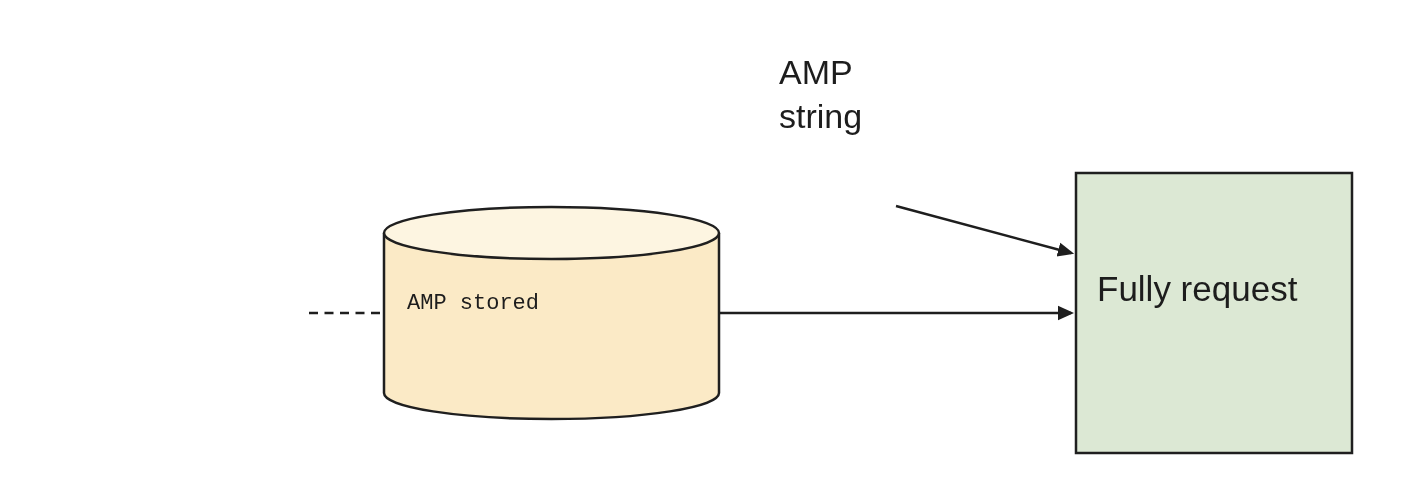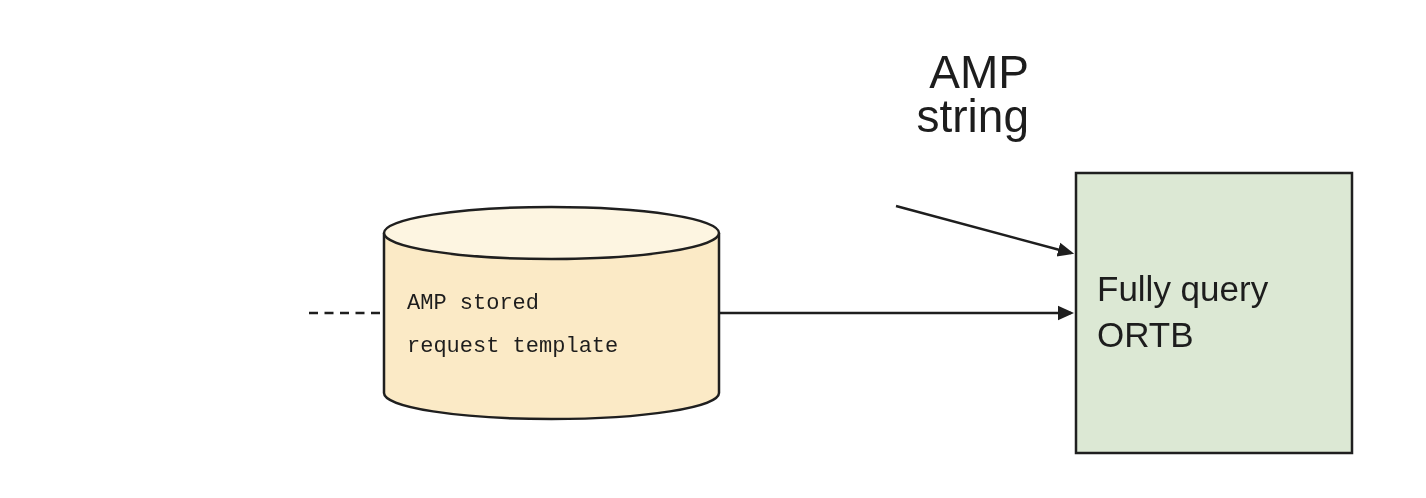--- a/index.html
+++ b/index.html
@@ -49,22 +49,22 @@
   .tag-id-label {
     left: 52px;
     top: 289px;
     font-size: 41px;
     line-height: 41px;
   }
   .query-params-label {
     left: 779px;
     top: 50px;
     width: 250px;
-    text-align: right;
-    font-size: 46px;
+    text-align: left;
+    font-size: 34px;
     line-height: 44px;
   }
   .cylinder-label {
     left: 407px;
     top: 282px;
     font-size: 22px;
     line-height: 43px;
     font-family: Liberation Mono, monospace;
   }
   .ortb-label {
@@ -100,21 +100,19 @@
   </svg>
 
 
   <div class="label query-params-label">
     <div>AMP</div>
     <div>string</div>
   </div>
 
   <div class="label cylinder-label">
     <div>AMP stored</div>
-    <div>request template</div>
   </div>
 
   <div class="label ortb-label">
-    <div>Fully query</div>
-    <div>ORTB</div>
+    <div>Fully request</div>
   </div>
 
 </div>
 
 </body></html>

